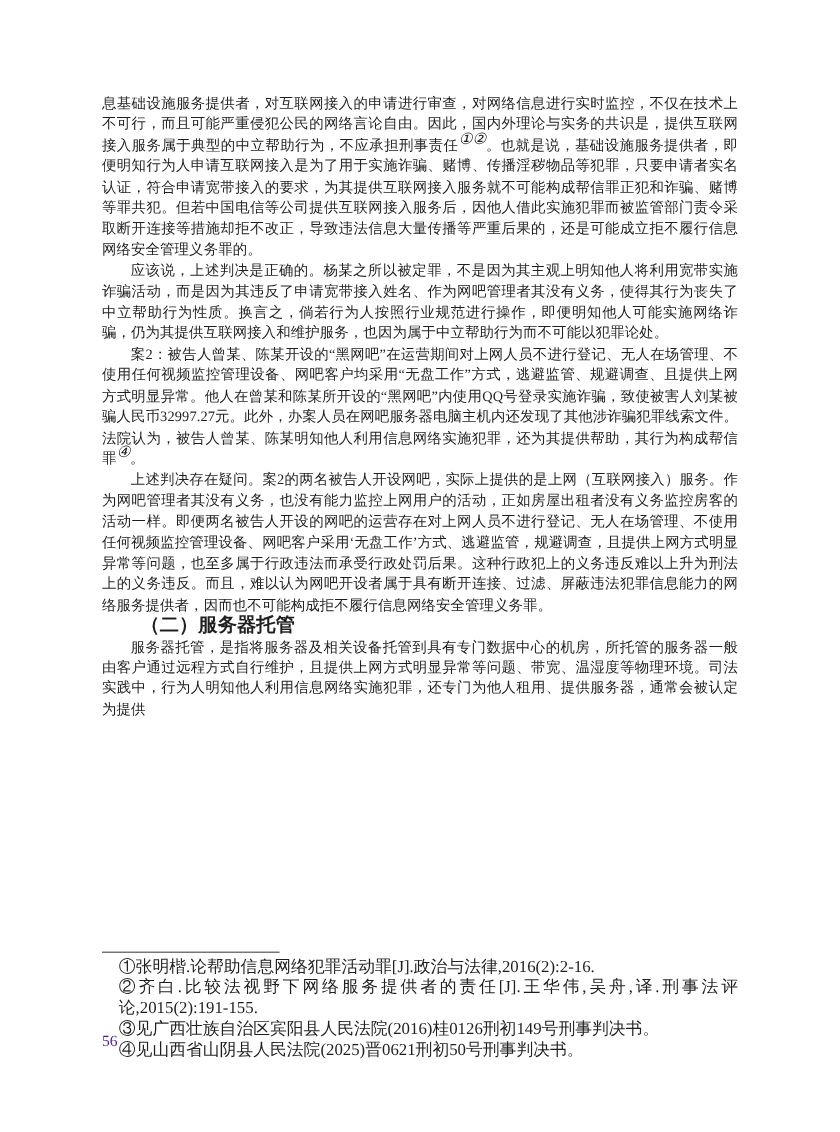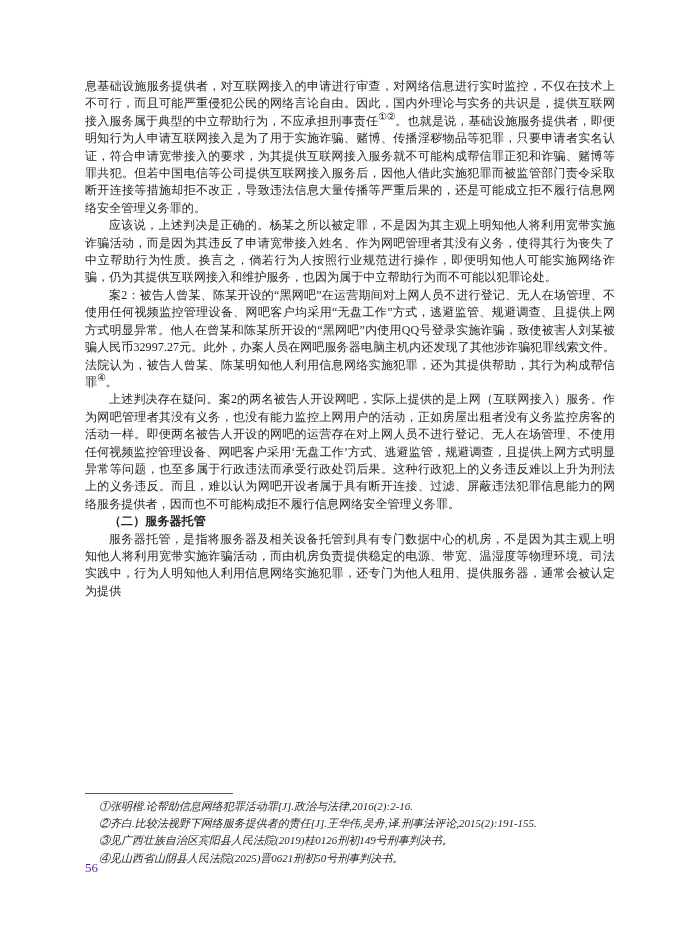--- a/index.html
+++ b/index.html
@@ -26,70 +26,70 @@
     margin: 0;
     font-size: 12px;
     line-height: 17.4px;
     text-align: justify;
     letter-spacing: 0.1px;
   }
   .para.indent { text-indent: 2em; }
   .para.heading {
     font-family: "Liberation Sans", "DejaVu Sans", sans-serif;
     font-weight: bold;
-    font-size: 12px;
+    font-size: 16px;
   }
   .para sup {
-    font-size: 10px;
+    font-size: 13px;
     line-height: 0;
     vertical-align: super;
     letter-spacing: -0.5px;
+    font-style: italic;
   }
   .footnote-sep {
     position: absolute;
     left: 85px;
     top: 793px;
     width: 148px;
     height: 0;
     border-top: 1.5px solid #555;
   }
   .footnotes {
     position: absolute;
     left: 85px;
     top: 798px;
     width: 530px;
   }
   .fn {
-    font-size: 11px;
+    font-size: 14px;
     line-height: 17.2px;
     padding-left: 14px;
     text-align: justify;
-    font-style: italic;
   }
   .page-number {
     position: absolute;
     left: 85px;
     top: 860px;
     font-size: 13px;
     color: #4c1d95;
   }
 </style>
 </head>
 <body>
 
 <div class="page">
   <div class="text-block">
       <p class="para body">息基础设施服务提供者，对互联网接入的申请进行审查，对网络信息进行实时监控，不仅在技术上不可行，而且可能严重侵犯公民的网络言论自由。因此，国内外理论与实务的共识是，提供互联网接入服务属于典型的中立帮助行为，不应承担刑事责任<sup>①②</sup>。也就是说，基础设施服务提供者，即便明知行为人申请互联网接入是为了用于实施诈骗、赌博、传播淫秽物品等犯罪，只要申请者实名认证，符合申请宽带接入的要求，为其提供互联网接入服务就不可能构成帮信罪正犯和诈骗、赌博等罪共犯。但若中国电信等公司提供互联网接入服务后，因他人借此实施犯罪而被监管部门责令采取断开连接等措施却拒不改正，导致违法信息大量传播等严重后果的，还是可能成立拒不履行信息网络安全管理义务罪的。</p>
       <p class="para body indent">应该说，上述判决是正确的。杨某之所以被定罪，不是因为其主观上明知他人将利用宽带实施诈骗活动，而是因为其违反了申请宽带接入姓名、作为网吧管理者其没有义务，使得其行为丧失了中立帮助行为性质。换言之，倘若行为人按照行业规范进行操作，即便明知他人可能实施网络诈骗，仍为其提供互联网接入和维护服务，也因为属于中立帮助行为而不可能以犯罪论处。</p>
       <p class="para body indent">案2：被告人曾某、陈某开设的“黑网吧”在运营期间对上网人员不进行登记、无人在场管理、不使用任何视频监控管理设备、网吧客户均采用“无盘工作”方式，逃避监管、规避调查、且提供上网方式明显异常。他人在曾某和陈某所开设的“黑网吧”内使用QQ号登录实施诈骗，致使被害人刘某被骗人民币32997.27元。此外，办案人员在网吧服务器电脑主机内还发现了其他涉诈骗犯罪线索文件。法院认为，被告人曾某、陈某明知他人利用信息网络实施犯罪，还为其提供帮助，其行为构成帮信罪<sup>④</sup>。</p>
       <p class="para body indent">上述判决存在疑问。案2的两名被告人开设网吧，实际上提供的是上网（互联网接入）服务。作为网吧管理者其没有义务，也没有能力监控上网用户的活动，正如房屋出租者没有义务监控房客的活动一样。即便两名被告人开设的网吧的运营存在对上网人员不进行登记、无人在场管理、不使用任何视频监控管理设备、网吧客户采用‘无盘工作’方式、逃避监管，规避调查，且提供上网方式明显异常等问题，也至多属于行政违法而承受行政处罚后果。这种行政犯上的义务违反难以上升为刑法上的义务违反。而且，难以认为网吧开设者属于具有断开连接、过滤、屏蔽违法犯罪信息能力的网络服务提供者，因而也不可能构成拒不履行信息网络安全管理义务罪。</p>
       <p class="para heading indent">（二）服务器托管</p>
-      <p class="para body indent">服务器托管，是指将服务器及相关设备托管到具有专门数据中心的机房，不是因为其主观上明知他人将利用宽带实施诈骗活动，而由机房负责提供稳定的电源、带宽、温湿度等物理环境。司法实践中，行为人明知他人利用信息网络实施犯罪，还专门为他人租用、提供服务器，通常会被认定为提供</p>
+      <p class="para body indent">服务器托管，是指将服务器及相关设备托管到具有专门数据中心的机房，所托管的服务器一般由客户通过远程方式自行维护，且提供上网方式明显异常等问题、带宽、温湿度等物理环境。司法实践中，行为人明知他人利用信息网络实施犯罪，还专门为他人租用、提供服务器，通常会被认定为提供</p>
     </div>
   <div class="footnote-sep"></div>
   <div class="footnotes">
       <div class="fn">①张明楷.论帮助信息网络犯罪活动罪[J].政治与法律,2016(2):2-16.</div>
       <div class="fn">②齐白.比较法视野下网络服务提供者的责任[J].王华伟,吴舟,译.刑事法评论,2015(2):191-155.</div>
-      <div class="fn">③见广西壮族自治区宾阳县人民法院(2019)桂0126刑初149号刑事判决书。</div>
+      <div class="fn">③见广西壮族自治区宾阳县人民法院(2016)桂0126刑初149号刑事判决书。</div>
       <div class="fn">④见山西省山阴县人民法院(2025)晋0621刑初50号刑事判决书。</div>
     </div>
   <div class="page-number">56</div>
 </div>
 
 </body></html>

